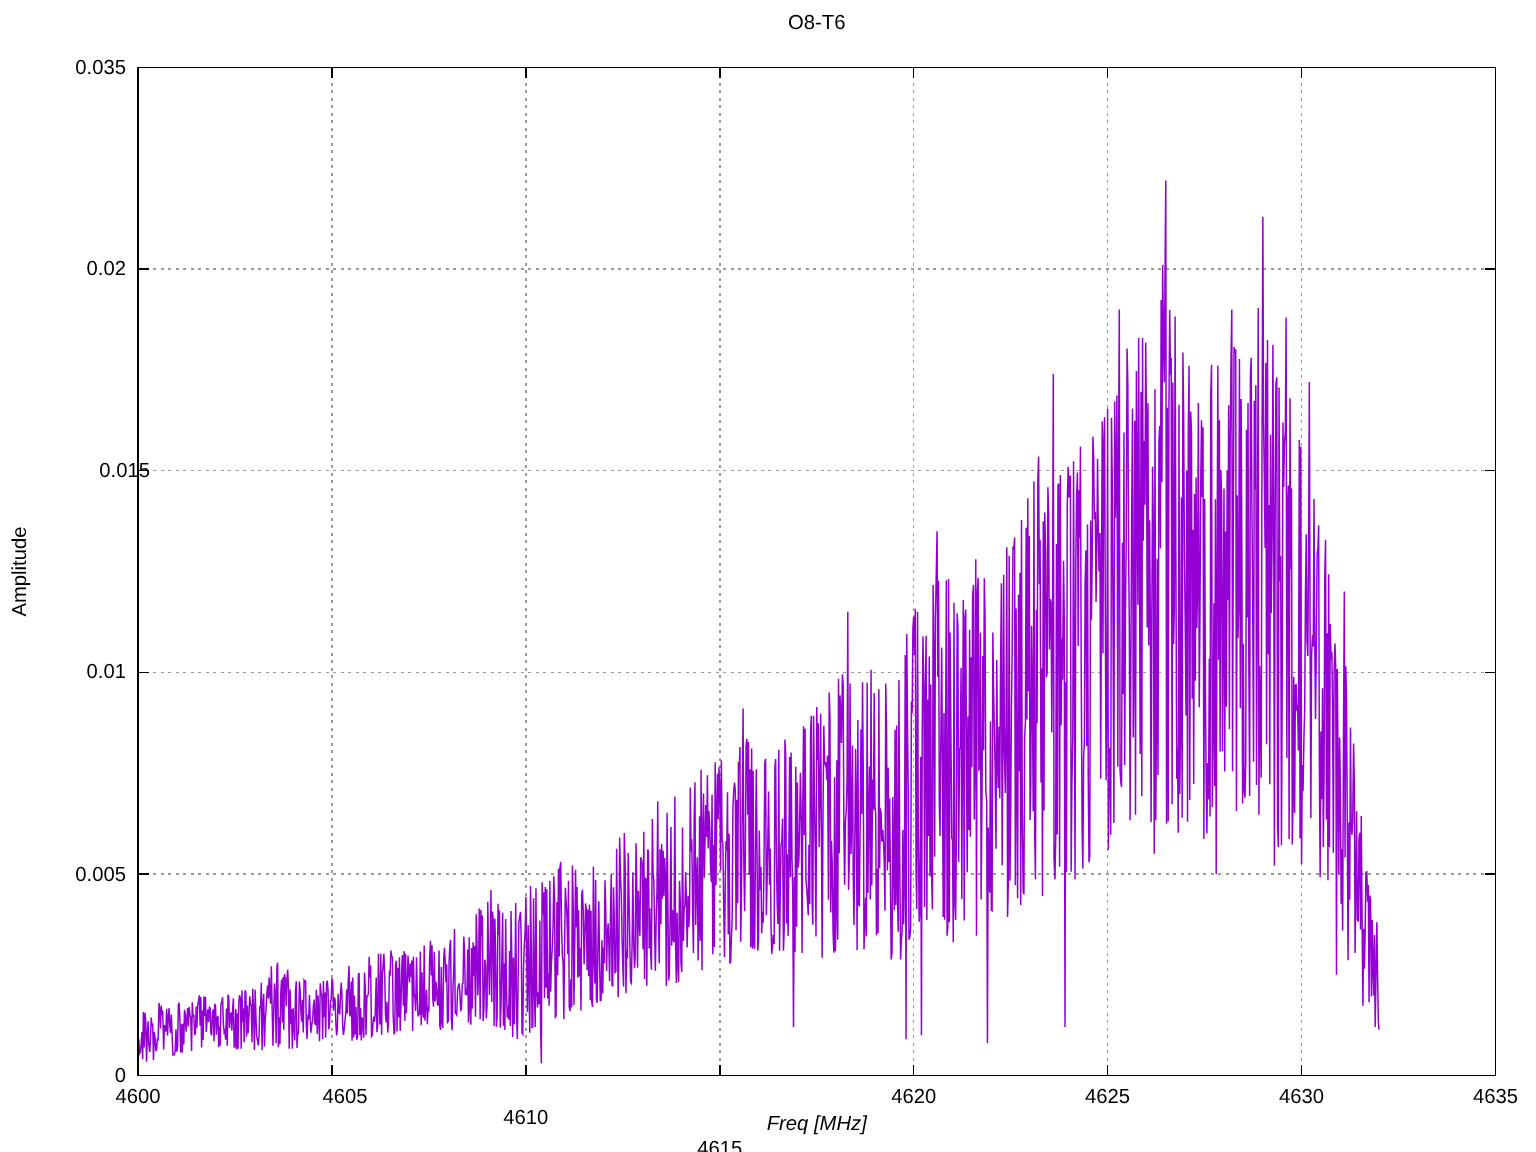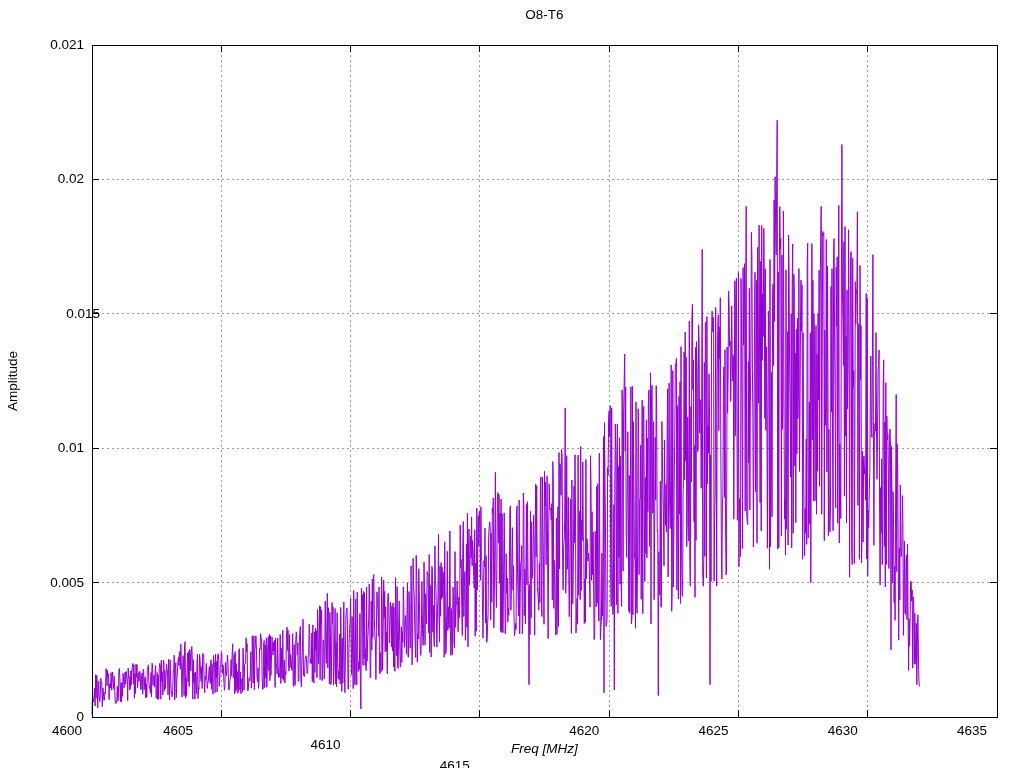--- a/index.html
+++ b/index.html
@@ -17,21 +17,21 @@
     line-height:18px;
     color:#000;
     white-space:nowrap;
   }
   #chart-title{left:92px;top:6px;width:905px;text-align:center;}
   #x-axis-label{left:92px;top:740px;width:905px;text-align:center;font-style:italic;}
   #y-axis-label{
     left:13px;top:381px;
     transform:translate(-50%,-50%) rotate(-90deg);
   }
-  .xtick-label{text-align:left;width:80px;top:722px;}
+  .xtick-label{text-align:center;width:80px;top:722px;}
   .ytick-label{text-align:right;width:84px;left:0;}
   #plot-svg{position:absolute;left:0;top:0;}
 </style>
 </head>
 <body>
 
 <div id="chart-root">
   <div class="lbl" id="chart-title">O8-T6</div>
   <div class="lbl" id="y-axis-label">Amplitude</div>
   <div class="lbl" id="x-axis-label">Freq [MHz]</div>
@@ -63,26 +63,26 @@
       <line x1="92" y1="582.6" x2="99" y2="582.6" stroke="#000000" stroke-width="1" shape-rendering="crispEdges"></line>
       <line x1="997" y1="582.6" x2="990" y2="582.6" stroke="#000000" stroke-width="1" shape-rendering="crispEdges"></line>
       <line x1="92" y1="448.20000000000005" x2="99" y2="448.20000000000005" stroke="#000000" stroke-width="1" shape-rendering="crispEdges"></line>
       <line x1="997" y1="448.20000000000005" x2="990" y2="448.20000000000005" stroke="#000000" stroke-width="1" shape-rendering="crispEdges"></line>
       <line x1="92" y1="313.8" x2="99" y2="313.8" stroke="#000000" stroke-width="1" shape-rendering="crispEdges"></line>
       <line x1="997" y1="313.8" x2="990" y2="313.8" stroke="#000000" stroke-width="1" shape-rendering="crispEdges"></line>
       <line x1="92" y1="179.40000000000003" x2="99" y2="179.40000000000003" stroke="#000000" stroke-width="1" shape-rendering="crispEdges"></line>
       <line x1="997" y1="179.40000000000003" x2="990" y2="179.40000000000003" stroke="#000000" stroke-width="1" shape-rendering="crispEdges"></line>
     </svg>
 <div class="lbl xtick-label" style="left: 52px;">4600</div>
-    <div class="lbl xtick-label" style="left: 163px;">4605</div>
+    <div class="lbl xtick-label" style="left: 190px;">4605</div>
     <div class="lbl xtick-label" style="left: 310.571px; margin-top: 14px;">4610</div>
     <div class="lbl xtick-label" style="left: 439.857px; margin-top: 35px;">4615</div>
     <div class="lbl xtick-label" style="left: 569.143px;">4620</div>
     <div class="lbl xtick-label" style="left: 698.429px;">4625</div>
     <div class="lbl xtick-label" style="left: 827.714px;">4630</div>
     <div class="lbl xtick-label" style="left: 957px;">4635</div>
     <div class="lbl ytick-label" style="top: 708px;">0</div>
     <div class="lbl ytick-label" style="top: 573.6px;">0.005</div>
     <div class="lbl ytick-label" style="top: 439.2px;">0.01</div>
     <div class="lbl ytick-label" style="top: 304.8px; margin-left: 16px;">0.015</div>
     <div class="lbl ytick-label" style="top: 170.4px;">0.02</div>
-    <div class="lbl ytick-label" style="top: 36px;">0.021</div>
+    <div class="lbl ytick-label" style="top: 36px;">0.035</div>
   </div>
 
 </body></html>

